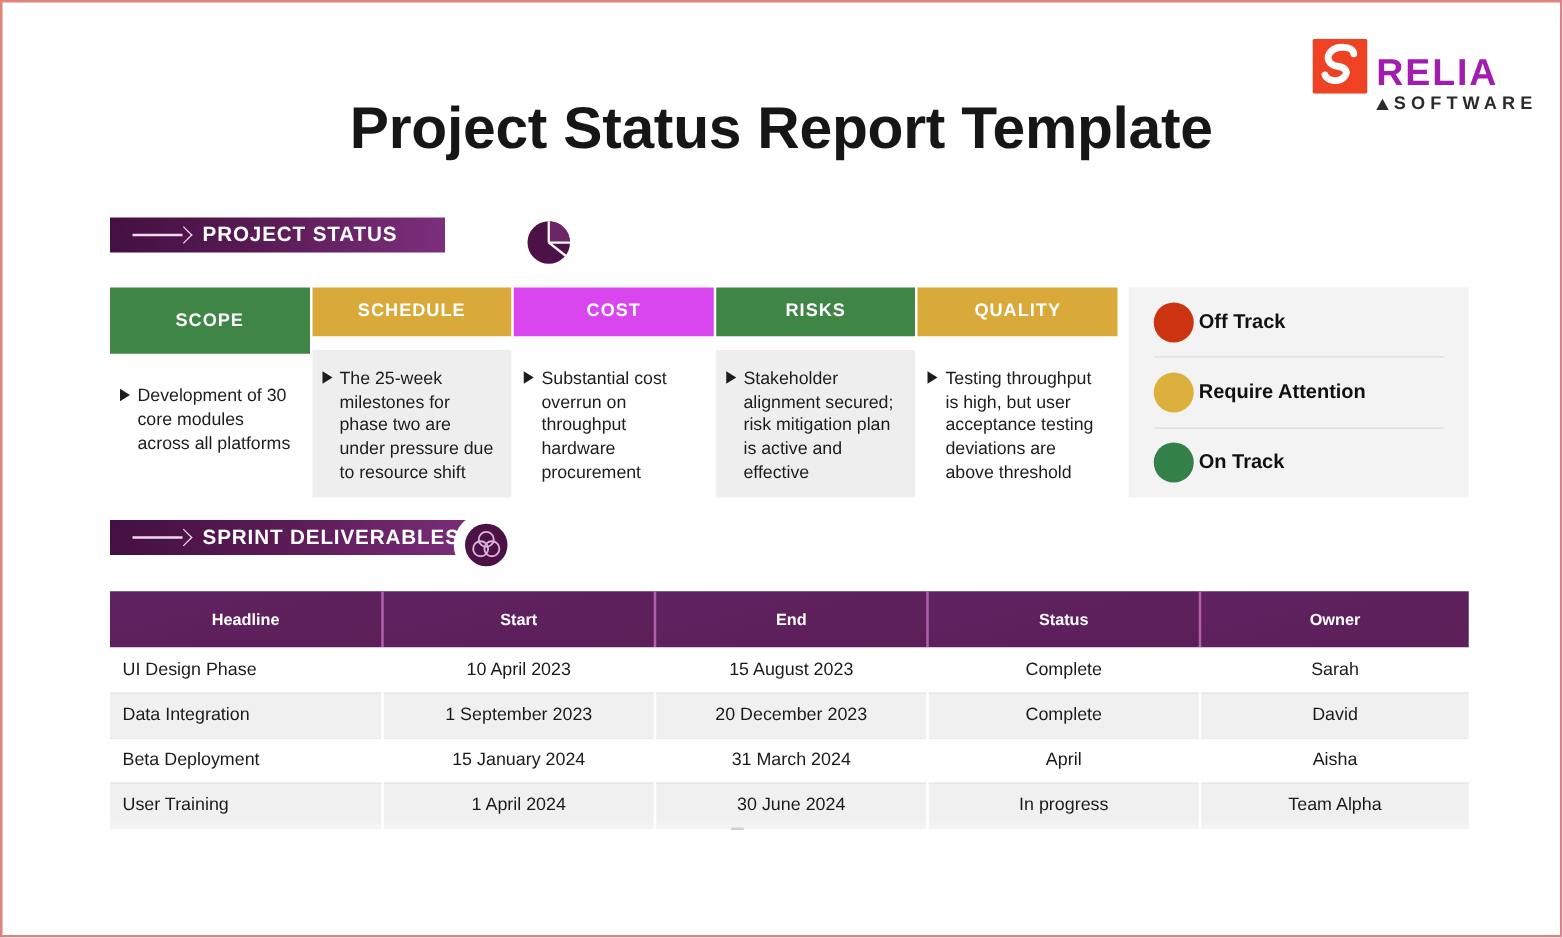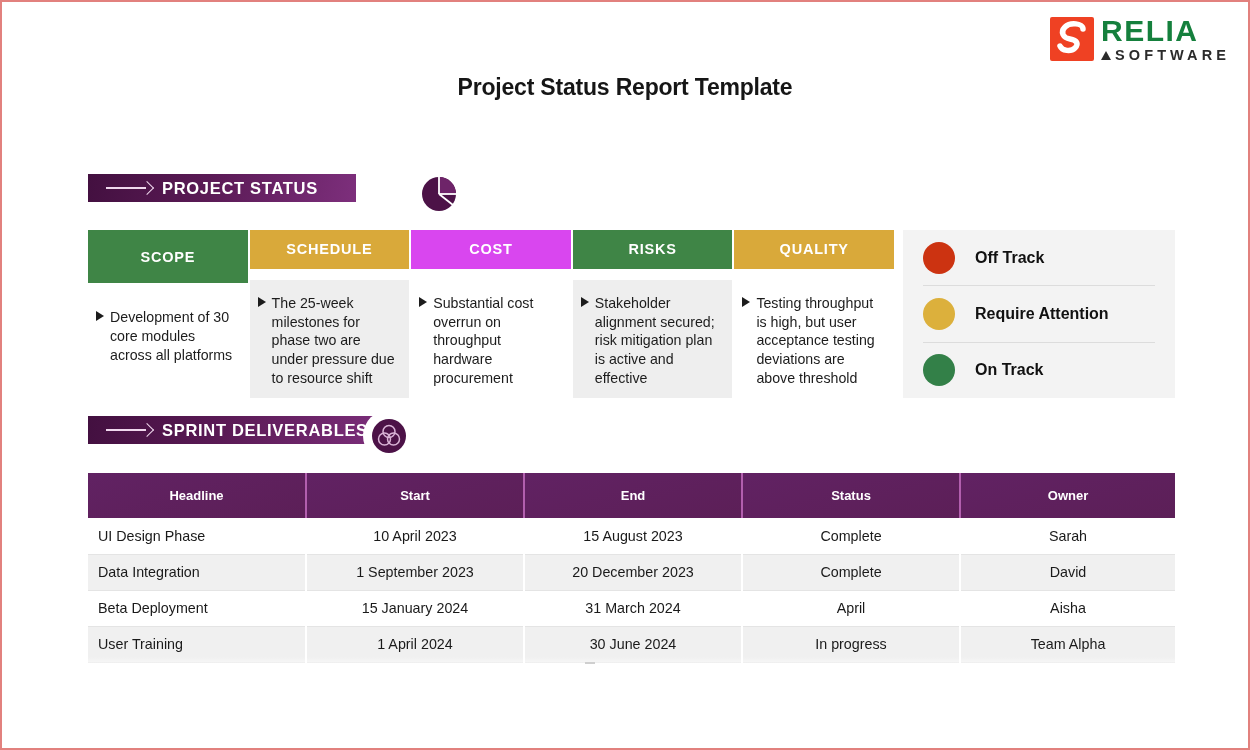--- a/index.html
+++ b/index.html
@@ -48,23 +48,24 @@
     flex: none;
   }
   #logo-wordmark {
     display: flex;
     flex-direction: column;
     line-height: 1;
   }
   .logo-relia {
     font-size: 30px;
     font-weight: bold;
-    color: #15803d;
+    color: #a21caf;
     letter-spacing: 1.5px;
     font-family: "Liberation Sans", sans-serif;
+    margin-top: 28px;
   }
   .logo-software {
     font-size: 14.5px;
     font-weight: bold;
     color: #2b2b2b;
     letter-spacing: 4.1px;
     margin-top: 2px;
     padding-left: 14px;
     position: relative;
   }
@@ -78,21 +79,21 @@
     border-bottom: 9px solid #2b2b2b;
   }
 
   
   #title {
     position: absolute;
     top: 72px;
     left: 0;
     width: 100%;
     text-align: center;
-    font-size: 23px;
+    font-size: 47px;
     font-weight: bold;
     color: #161616;
     letter-spacing: -0.2px;
   }
 
   
   .banner {
     position: absolute;
     height: 28px;
     display: flex;
@@ -199,21 +200,21 @@
     background: #f3f3f3;
     padding: 0 20px;
     display: flex;
     flex-direction: column;
     justify-content: center;
   }
   .legend-row {
     flex: 1;
     display: flex;
     align-items: center;
-    gap: 20px;
+    gap: 4px;
     border-bottom: 1px solid #dcdcdc;
   }
   .legend-row:last-child { border-bottom: none; }
   .legend-dot {
     width: 32px; height: 32px;
     border-radius: 50%;
     flex: none;
   }
   .legend-label {
     font-size: 16px;

